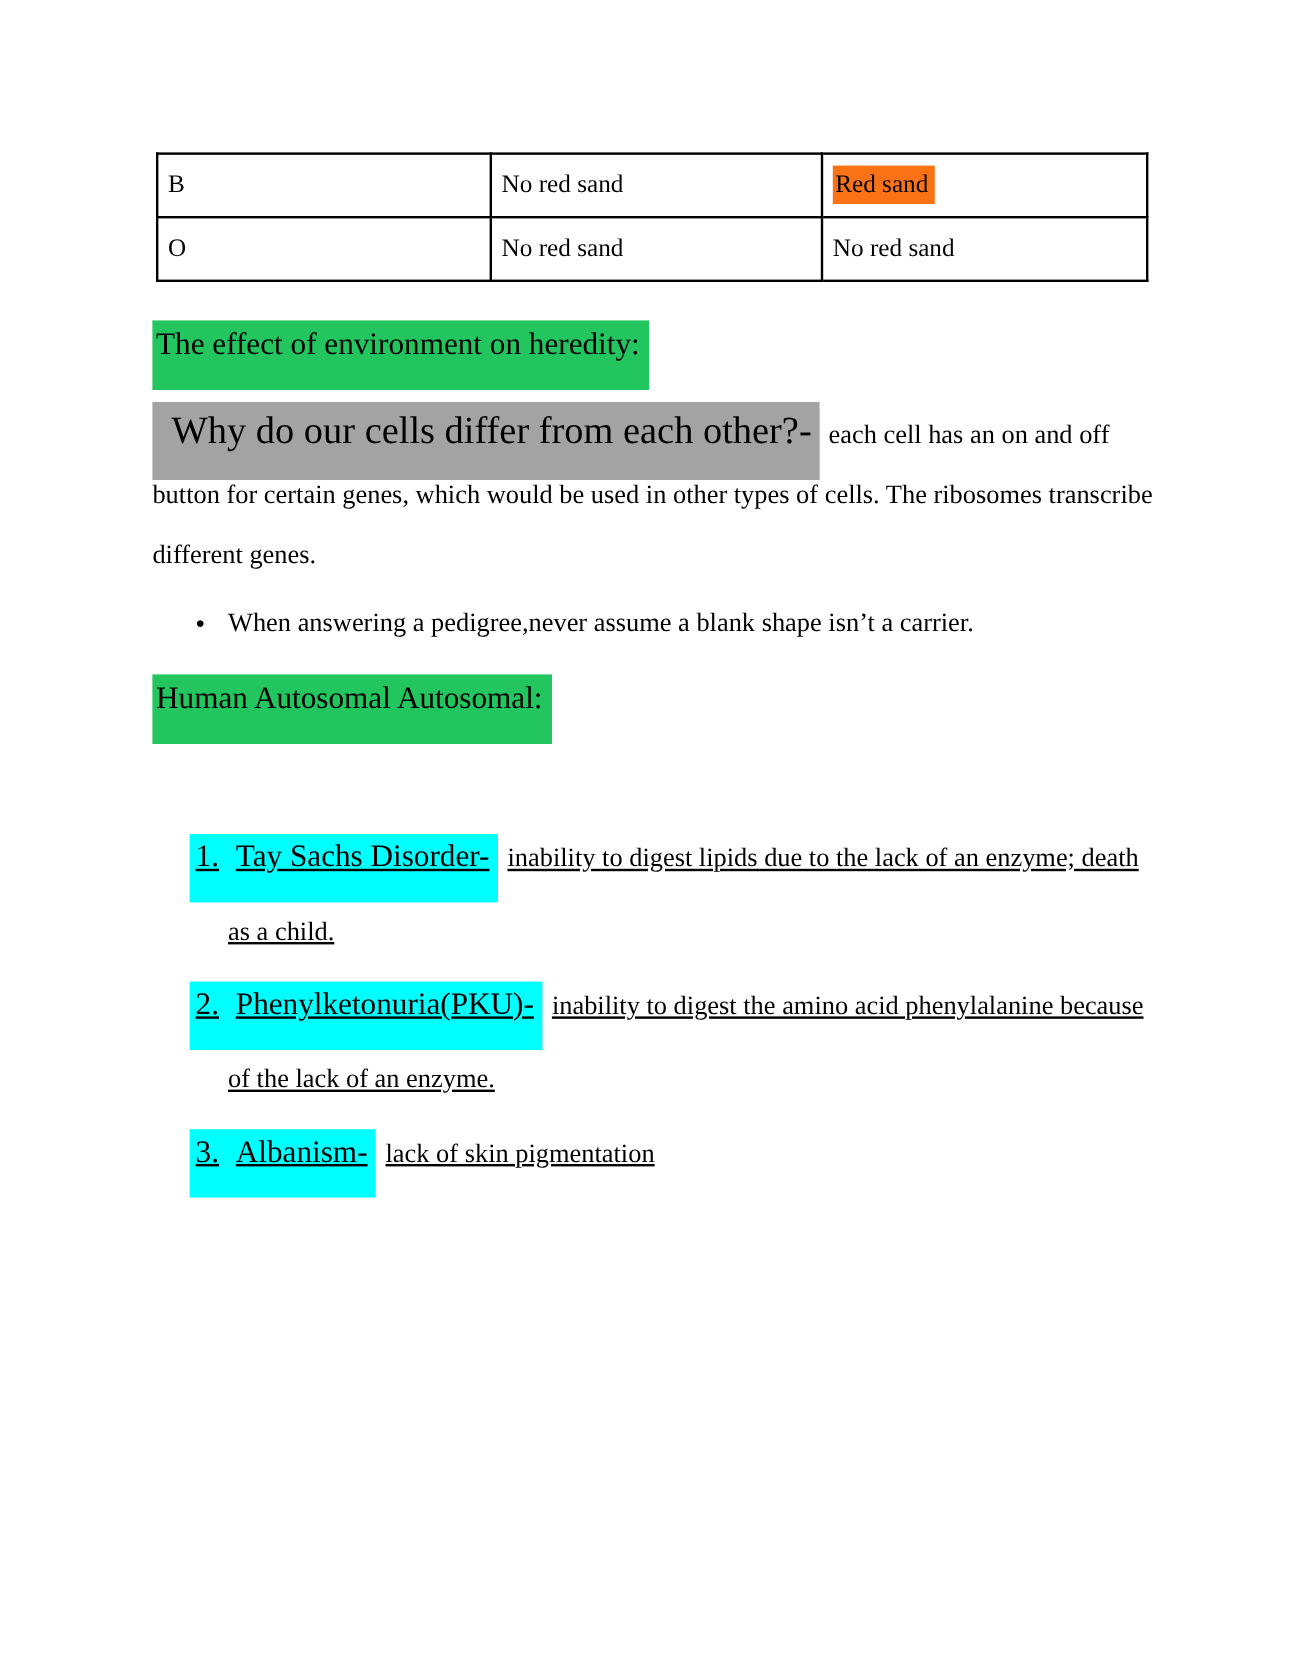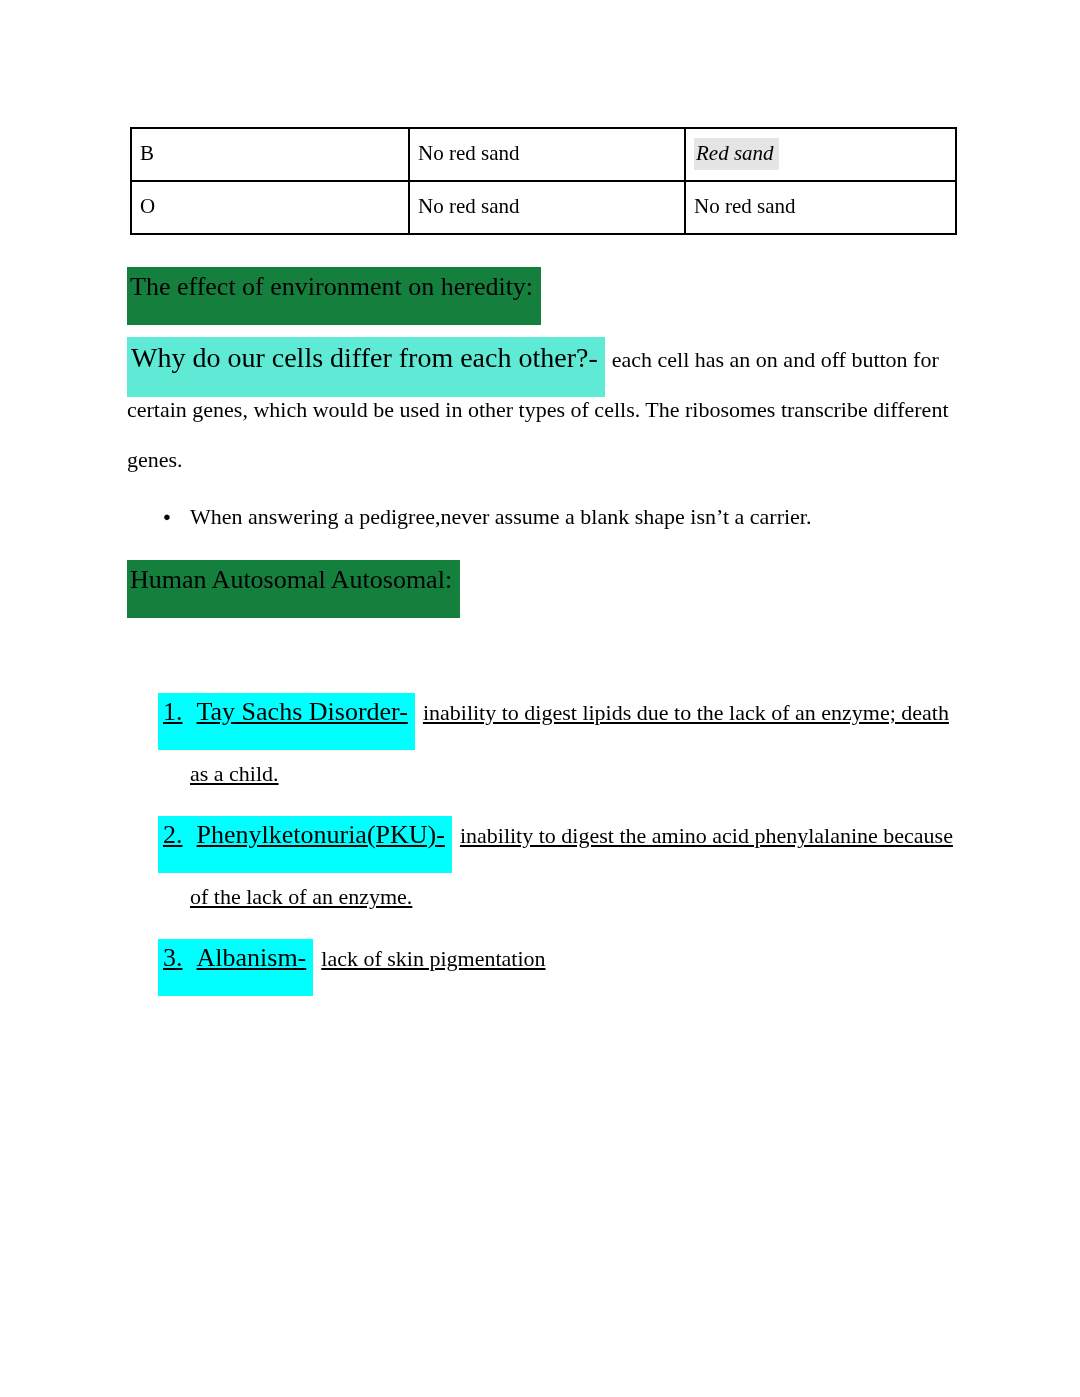--- a/index.html
+++ b/index.html
@@ -31,23 +31,22 @@
   table.doc-table td {
     border: 2px solid #000000;
     height: 45px;
     font-size: 21px;
     padding: 2px 8px 4px 8px;
     vertical-align: middle;
     overflow: hidden;
     white-space: nowrap;
   }
   .hl-salmon {
-    background: #e5e5e5;
+    background: #f97316;
     padding: 3px 5px 5px 2px;
-    font-style: italic;
   }
 
   
   ul.bullets {
     list-style: none;
     margin: 0; padding: 0;
   }
   ul.bullets li {
     position: relative;
     padding-left: 63px;
@@ -74,34 +73,34 @@
   ul.pedigree-list { margin-top: 3px; }
 
   
   .heading { margin: 0; font-weight: normal; }
   .heading .hl-bar {
     display: inline-block;
     font-size: 26px;
     line-height: 29px;
     padding: 5px 8px 24px 3px;
   }
-  .bg-magenta { background: #15803d; }
+  .bg-magenta { background: #22c55e; }
   .heading-env { margin-top: 32px; }
   .heading-dis { margin-top: 14px; }
 
   
   .para {
     margin: 8px 0 0 0;
     font-size: 22px;
     line-height: 50px;
   }
   .para .hl-inline {
-    background: #5eead4;
-    font-size: 28px;
-    padding: 5px 7px 24px 4px;
+    background: #a3a3a3;
+    font-size: 32px;
+    padding: 5px 7px 24px 16px;
   }
   .para .answer { margin-left: 7px; }
 
   
   ol.disease-list {
     list-style: none;
     margin: 63px 0 0 0;
     padding: 0;
     font-size: 22px;
     line-height: 61px;

